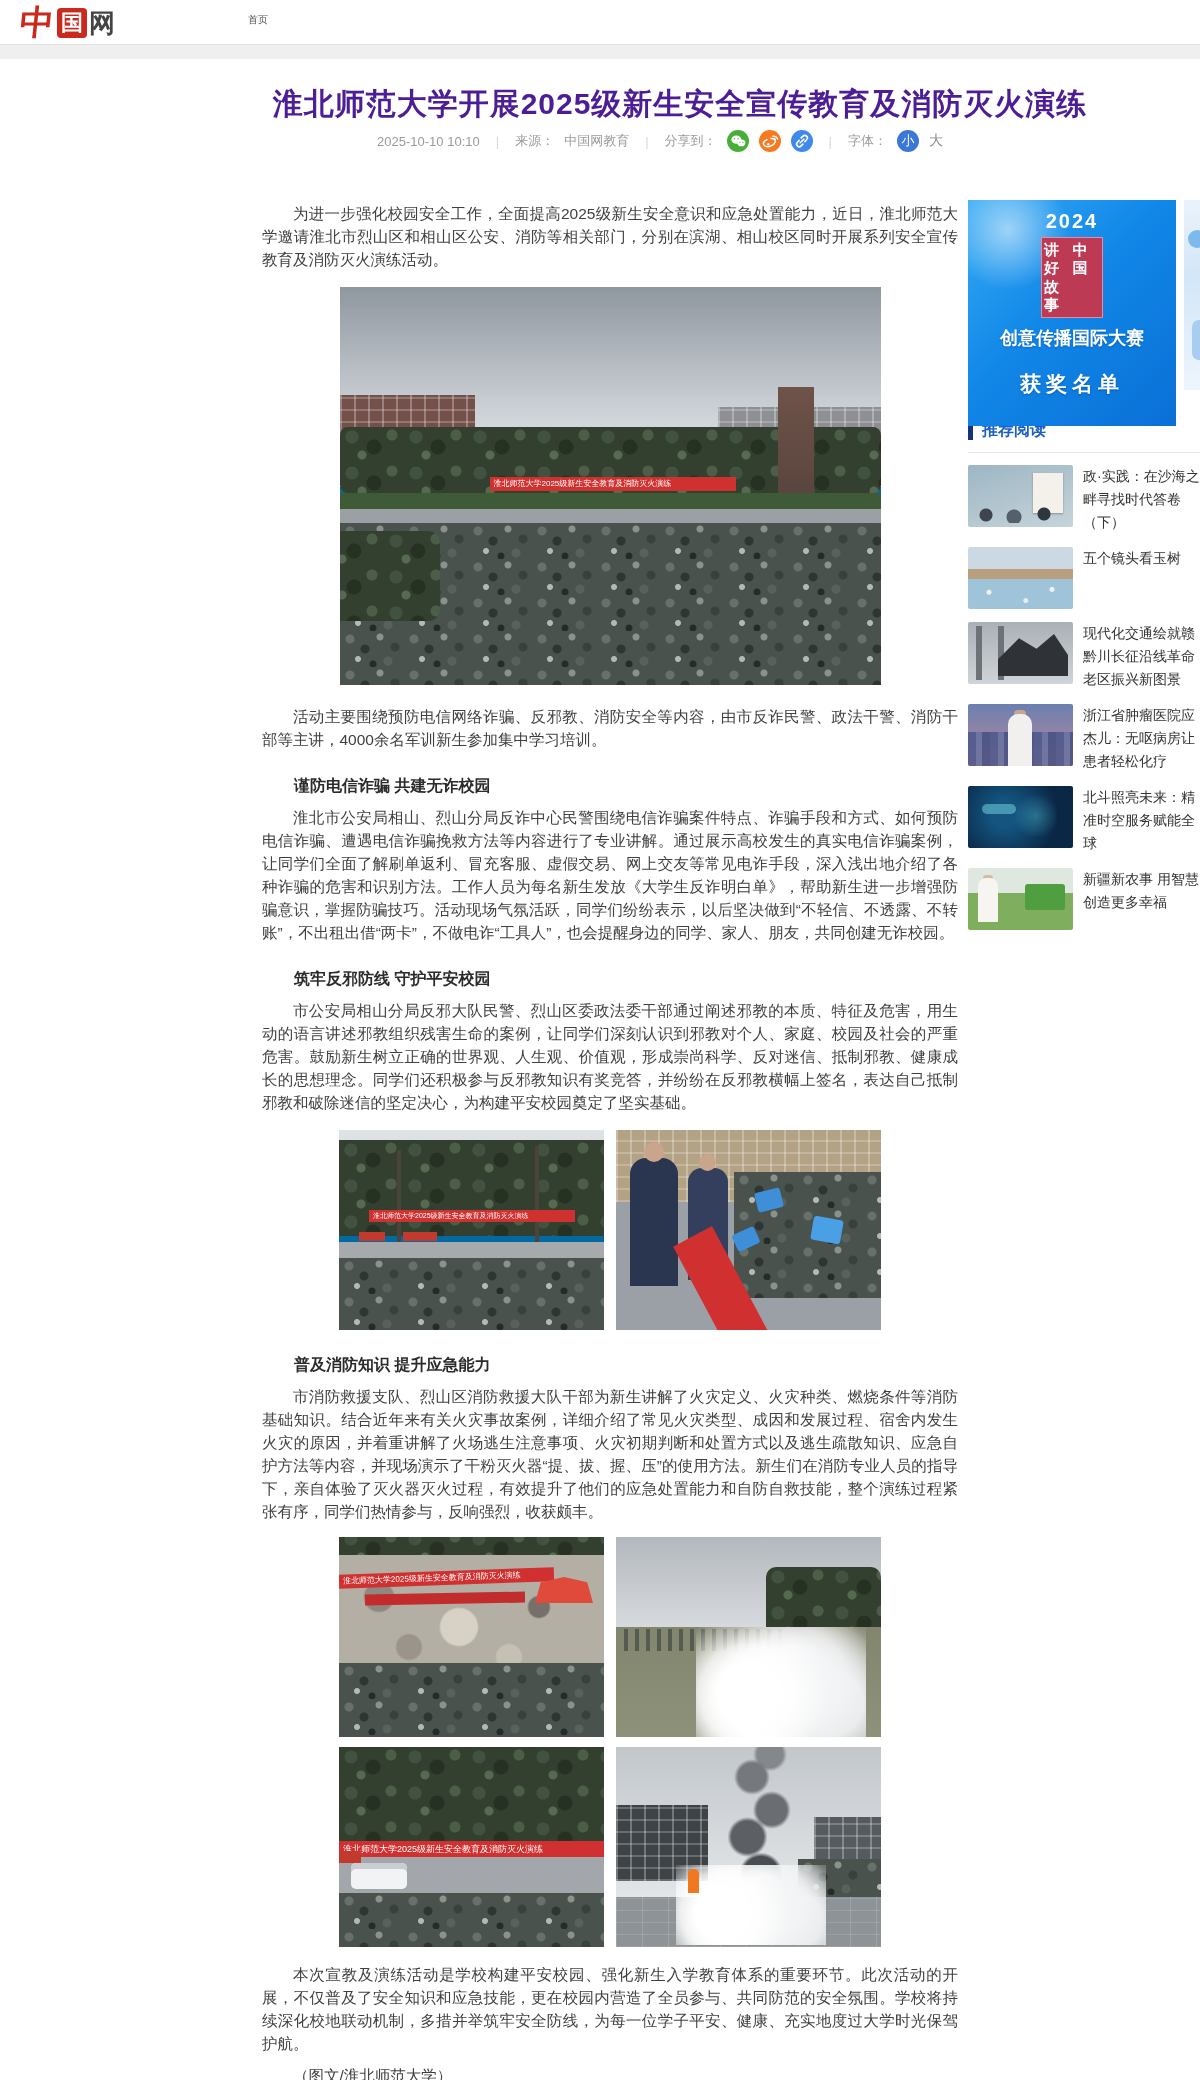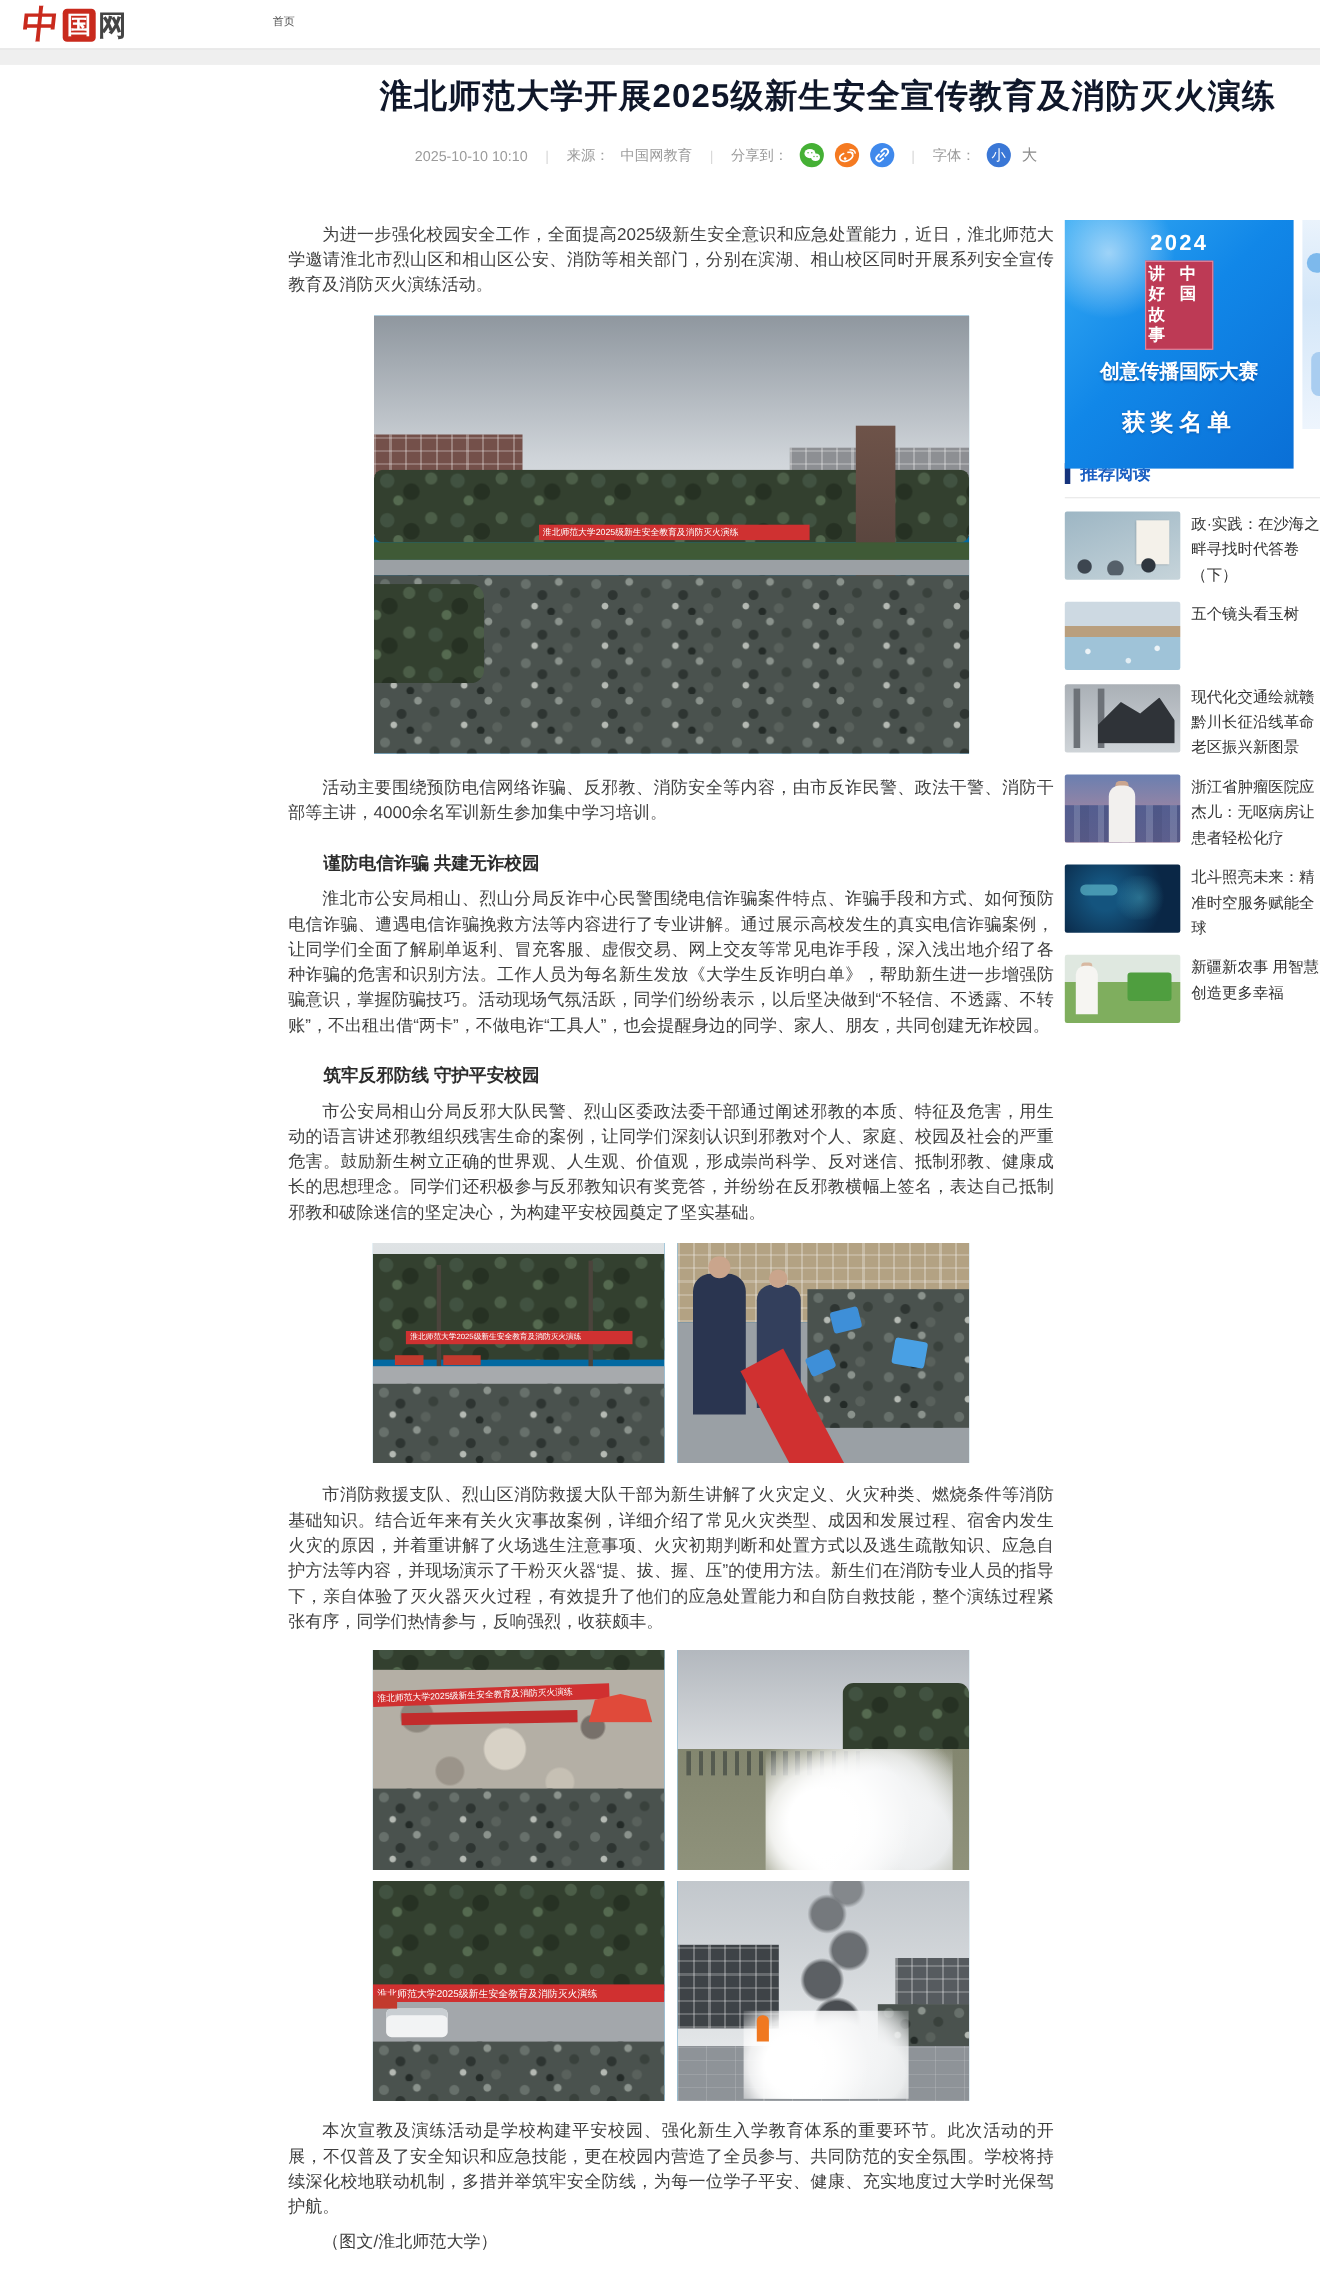--- a/index.html
+++ b/index.html
@@ -9,21 +9,21 @@
   .hdr{position:absolute;left:0;top:0;width:1200px;height:44px;background:#fff;}
   .gray-band{position:absolute;left:0;top:44px;width:1200px;height:14px;background:#efefef;border-top:1px solid #e3e3e3;}
   .logo{position:absolute;left:20px;top:3px;height:40px;display:flex;align-items:center;cursor:pointer;}
   .logo-zhong{font-size:34px;font-weight:700;color:#c92a1d;font-family:"Liberation Serif","DejaVu Serif",serif;transform:skewX(-6deg);}
   .logo-guo{display:inline-block;width:30px;height:30px;line-height:30px;text-align:center;background:#c92a1d;color:#fff;
             font-size:22px;font-weight:700;border-radius:4px;margin:0 2px 0 3px;font-family:"Liberation Serif","DejaVu Serif",serif;}
   .logo-wang{font-size:26px;font-weight:700;color:#444;}
   .nav-home{position:absolute;left:248px;top:13px;font-size:10px;color:#555;cursor:pointer;}
   
   .title-zone{position:absolute;left:200px;top:68px;width:960px;text-align:center;}
-  .title-zone h1{margin:0;font-size:30px;line-height:40px;color:#0f172a;letter-spacing:1px;font-weight:700;text-align:right;}
+  .title-zone h1{margin:16px;font-size:30px;line-height:40px;color:#4c1d95;letter-spacing:1px;font-weight:700;}
   .meta-row{position:absolute;left:200px;top:130px;width:920px;display:flex;align-items:center;justify-content:center;
             font-size:13px;color:#9b9b9b;gap:10px;}
   .meta-sep{color:#d8d8d8;padding:0 6px;}
   .icon-circ{width:22px;height:22px;border-radius:50%;display:inline-block;vertical-align:middle;cursor:pointer;}
   .font-small-btn{display:inline-block;width:22px;height:22px;line-height:22px;border-radius:50%;background:#3a77d6;color:#fff;
                   text-align:center;font-size:13px;cursor:pointer;}
   .font-large-btn{font-size:14px;color:#8a8a8a;cursor:pointer;}
   
   .article{position:absolute;left:262px;top:186px;width:696px;}
   .article p{margin:9px 0;font-size:15.5px;line-height:23px;text-align:justify;text-indent:2em;color:#3f3f3f;}
@@ -221,20 +221,21 @@
         <div class="abs" style="left:28px;top:12px;width:20px;height:20px;border-radius:50%;background:#caa58c;"></div>
         <div class="abs" style="left:72px;top:38px;width:40px;height:112px;border-radius:14px 14px 0 0;background:#333f5c;"></div>
         <div class="abs" style="left:83px;top:24px;width:17px;height:17px;border-radius:50%;background:#caa58c;"></div>
         <div class="abs" style="left:96px;top:96px;width:190px;height:44px;background:#d03030;transform:rotate(62deg);transform-origin:left top;"></div>
         <div class="abs" style="left:140px;top:60px;width:26px;height:20px;border-radius:3px;background:#3e8fd8;transform:rotate(-14deg);"></div>
         <div class="abs" style="left:196px;top:88px;width:30px;height:24px;border-radius:3px;background:#49a0e4;transform:rotate(10deg);"></div>
         <div class="abs" style="left:118px;top:100px;width:24px;height:18px;border-radius:3px;background:#3e8fd8;transform:rotate(-24deg);"></div>
       </div>
     </div>
 
+    <h3 class="sub">普及消防知识 提升应急能力</h3>
     <p>市消防救援支队、烈山区消防救援大队干部为新生讲解了火灾定义、火灾种类、燃烧条件等消防基础知识。结合近年来有关火灾事故案例，详细介绍了常见火灾类型、成因和发展过程、宿舍内发生火灾的原因，并着重讲解了火场逃生注意事项、火灾初期判断和处置方式以及逃生疏散知识、应急自护方法等内容，并现场演示了干粉灭火器“提、拔、握、压”的使用方法。新生们在消防专业人员的指导下，亲自体验了灭火器灭火过程，有效提升了他们的应急处置能力和自防自救技能，整个演练过程紧张有序，同学们热情参与，反响强烈，收获颇丰。</p>
 
     <div class="photo-grid">
       <div class="photo photo-sm">
         <div class="abs" style="left:0;top:0;width:265px;height:150px;background-color:#b4afa5;background-image:radial-gradient(circle at 40px 60px,#8e887e 0 14px,transparent 16px),radial-gradient(circle at 120px 90px,#d8d2c6 0 18px,transparent 20px),radial-gradient(circle at 200px 70px,#77706a 0 10px,transparent 12px),radial-gradient(circle at 70px 110px,#9b948a 0 12px,transparent 14px),radial-gradient(circle at 170px 120px,#c6c0b4 0 12px,transparent 14px);"></div>
         <div class="abs foliage" style="left:0;top:-8px;width:265px;height:26px;"></div>
         <div class="abs" style="left:0;top:34px;width:215px;height:14px;line-height:14px;background:#d03030;transform:rotate(-2deg);">
           <span class="bannerTxt">淮北师范大学2025级新生安全教育及消防灭火演练</span>
         </div>
         <div class="abs" style="left:26px;top:56px;width:160px;height:11px;background:#c22c2c;transform:rotate(-1deg);"></div>

